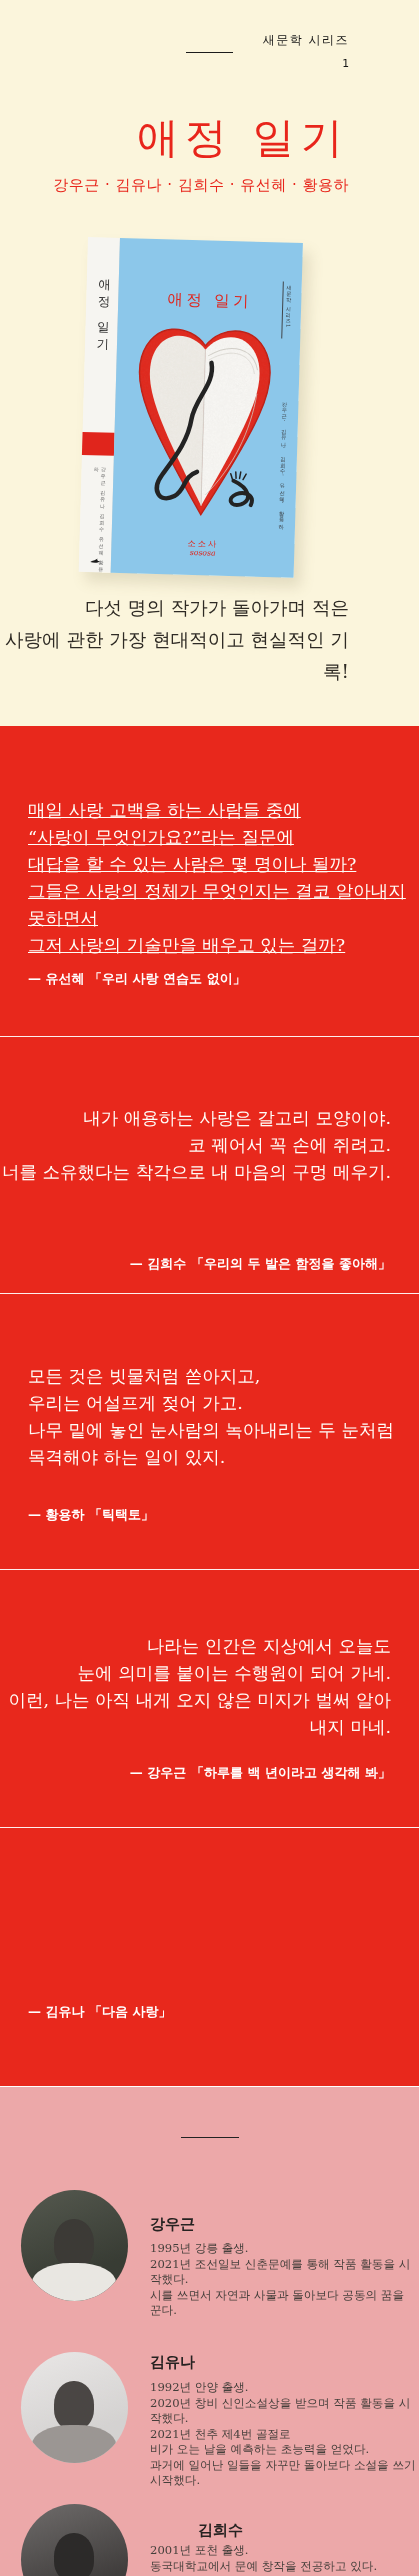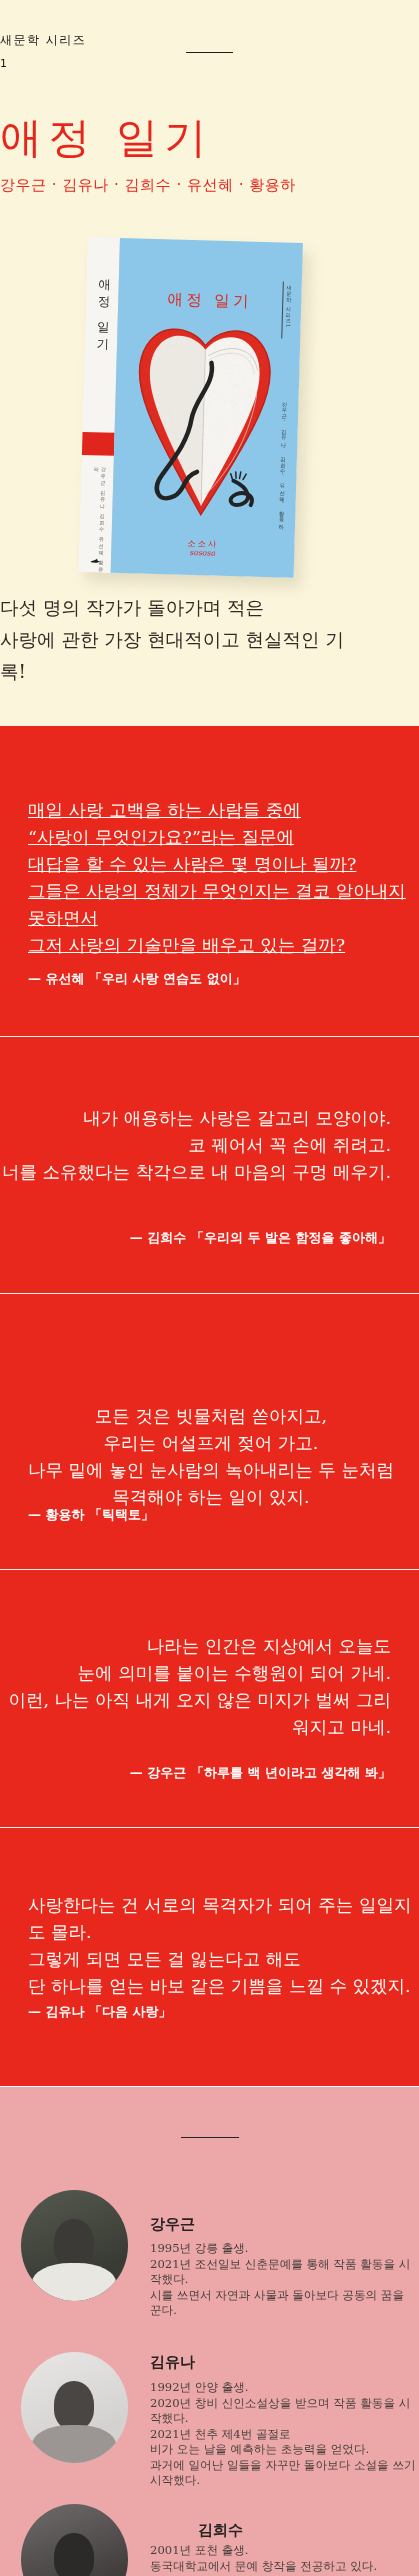--- a/index.html
+++ b/index.html
@@ -1,20 +1,20 @@
 <!DOCTYPE html>
 <html style="font-size:8.2px"><head>
 <meta charset="utf-8">
 <style>
   html,body{margin:0;padding:0;background:#fff;}
   #page{position:relative;width:419px;height:3658px;overflow:hidden;
         font-family:"DejaVu Serif","Liberation Serif",serif;color:#2e2a26;}
   .abs{position:absolute;}
   .sans{font-family:"DejaVu Sans","Liberation Sans",sans-serif;}
-  .center{left:0;width:349px;text-align:left;}
+  .center{left:0;width:349px;text-align:right;}
   .pre{white-space:pre-line;}
 
   
   #sec-hero{top:0;height:726px;width:419px;background:#FBF5DC;}
   #sec-red{top:726px;height:1360px;width:419px;background:#E8281C;}
   #sec-pink{top:2087px;height:895px;width:419px;background:#ECA8A9;}
 
   
   #series-label{top:32px;font-size:12px;letter-spacing:1.5px;color:#151515;}
   #series-underline{top:52px;left:186px;width:47px;height:1px;background:#1b1b1b;}
@@ -45,23 +45,23 @@
   #tagline{top:592px;font-size:18.5px;line-height:32px;color:#2e2a24;}
 
   
   .quote{font-size:17.5px;line-height:27px;color:#FFFDF8;}
   .attr{font-size:13px;font-weight:700;color:#ffffff;margin-top:23px;}
   .q-left{left:28px;text-align:left;}
   .q-right{right:28px;text-align:right;}
   .divider{left:0;width:419px;height:1px;background:rgba(255,255,255,.92);}
   #quote-1{top:797px;text-decoration:underline;} #attr-1{top:947px;}
   #div-1{top:1036px;}
-  #quote-2{top:1105px;} #attr-2{top:1206px;}
+  #quote-2{top:1105px;} #attr-2{top:1232px;}
   #div-2{top:1293px;}
-  #quote-3{top:1403px;text-align:center;} #attr-3{top:1483px;}
+  #quote-3{top:1363px;} #attr-3{top:1483px;}
   #div-3{top:1569px;}
   #quote-4{top:1633px;} #attr-4{top:1741px;}
   #div-4{top:1827px;}
   #quote-5{top:1892px;} #attr-5{top:1980px;}
 
   
   #authors-heading{top:2115px;font-size:15.5px;font-weight:600;color:#222;
                    font-family:"DejaVu Sans","Liberation Sans",sans-serif;}
   #authors-underline{top:2137px;left:181px;width:58px;height:1px;background:#222;}
   .photo{left:20.6px;width:107px;height:111px;border-radius:50%;overflow:hidden;}
@@ -171,27 +171,24 @@
 
   <div class="abs quote q-left pre" id="quote-3">모든 것은 빗물처럼 쏟아지고,
 우리는 어설프게 젖어 가고.
 나무 밑에 놓인 눈사람의 녹아내리는 두 눈처럼
 목격해야 하는 일이 있지.</div>
   <div class="abs attr sans q-left" id="attr-3">— 황용하 「틱택토」</div>
   <div class="abs divider" id="div-3"></div>
 
   <div class="abs quote q-right pre" id="quote-4">나라는 인간은 지상에서 오늘도
 눈에 의미를 붙이는 수행원이 되어 가네.
-이런, 나는 아직 내게 오지 않은 미지가 벌써 그리워지고 마네.</div>
+이런, 나는 아직 내게 오지 않은 미지가 벌써 알아내지 마네.</div>
   <div class="abs attr sans q-right" id="attr-4">— 강우근 「하루를 백 년이라고 생각해 봐」</div>
   <div class="abs divider" id="div-4"></div>
 
-  <div class="abs quote q-left pre" id="quote-5">사랑한다는 건 서로의 목격자가 되어 주는 일일지도 몰라.
-그렇게 되면 모든 걸 잃는다고 해도
-단 하나를 얻는 바보 같은 기쁨을 느낄 수 있겠지.</div>
   <div class="abs attr sans q-left" id="attr-5">— 김유나 「다음 사랑」</div>
 
   <div class="abs" id="authors-underline"></div>
 
   <div class="abs photo" id="photo-1">
       <div class="head"></div>
       <div class="body"></div>
     </div>
   <div class="abs a-name" id="name-1">강우근</div>
   <div class="abs a-bio pre" id="bio-1">1995년 강릉 출생.

